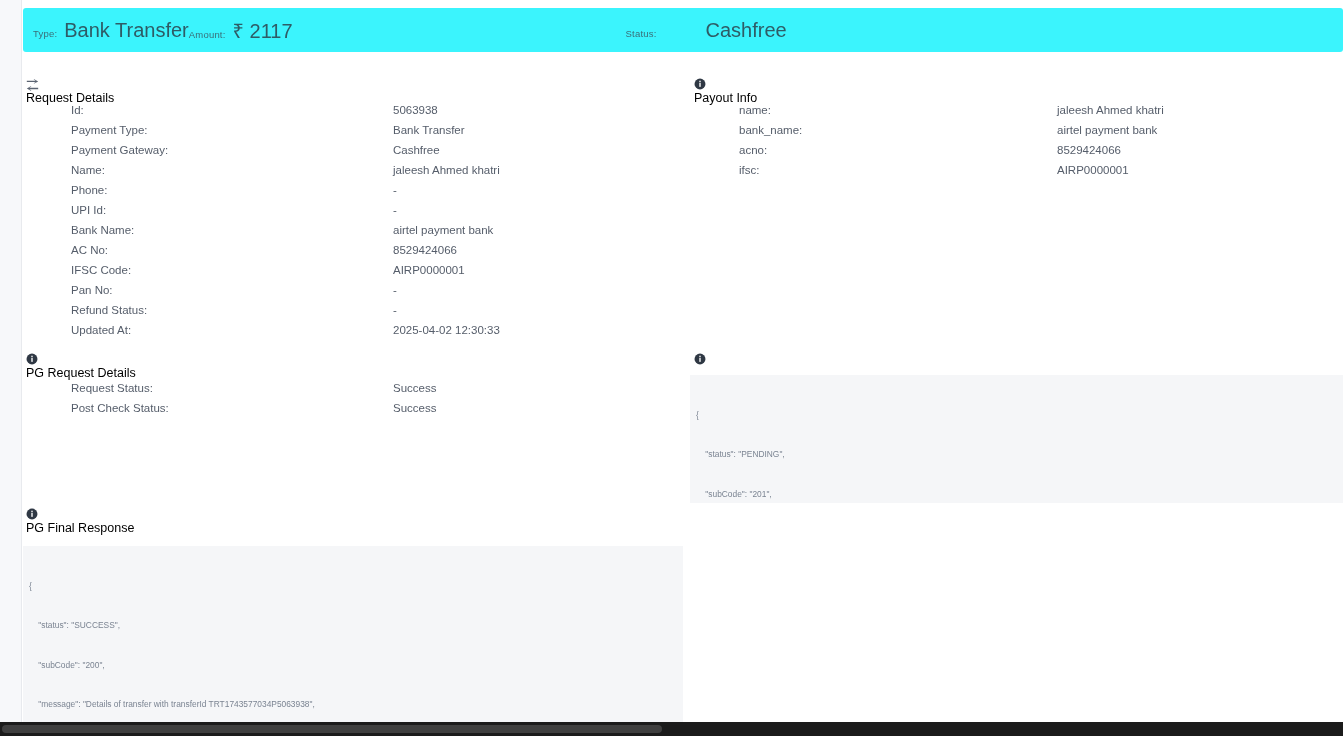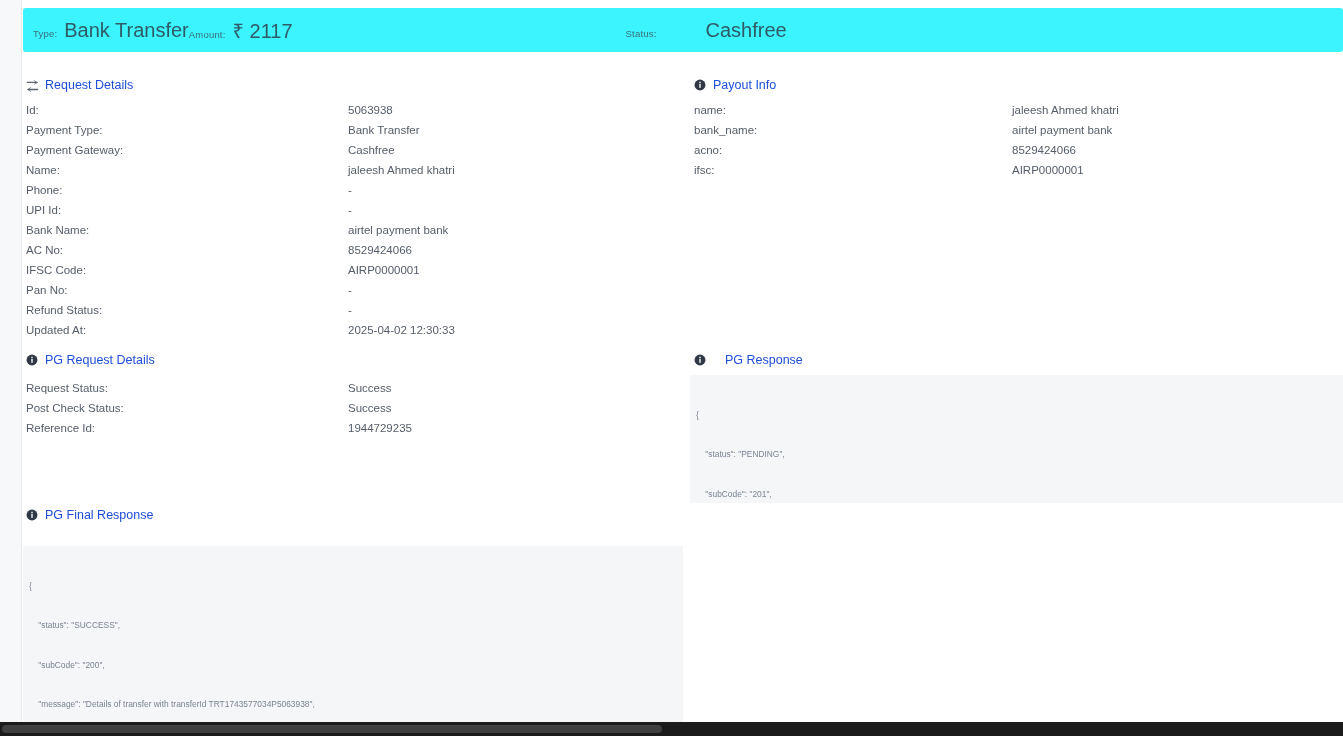--- a/index.html
+++ b/index.html
@@ -48,42 +48,42 @@
   .banner-value {
     font-size: 20px;
     color: #2e5c66;
     font-weight: 400;
     white-space: nowrap;
   }
   
   .section-title {
     position: absolute;
     display: flex;
-    align-items: center;
     font-size: 12.5px;
-    color: #1d4ed8;
-    white-space: nowrap;
+    color: #000000;
+    white-space: nowrap;
+    flex-direction: column;
   }
   .ic {
     display: inline-block;
     width: 13px; height: 13px;
     margin-right: 6px;
     flex: 0 0 13px;
   }
   .ic svg { display: block; }
   .kv-list { position: absolute; }
   .kv-row {
     display: flex;
     height: 20px;
     align-items: center;
     font-size: 11.5px;
     color: #555d6a;
     white-space: nowrap;
   }
-  .kv-key { flex: 0 0 auto; }
+  .kv-key { flex: 0 0 auto; margin-left: 45px; }
   .kv-val { flex: 0 0 auto; color: #555d6a; }
   
   .json-panel {
     position: absolute;
     background: #f5f6f8;
     font-family: "Liberation Sans", sans-serif;
     font-size: 8.4px;
     line-height: 13.1px;
     color: #7b8492;
     padding: 8px 0 8px 0;
@@ -229,24 +229,20 @@
   </div>
   <div class="kv-list" style="left:26px; top:378px; width:650px;">
     <div class="kv-row">
         <span class="kv-key" style="width:322px">Request Status:</span>
         <span class="kv-val">Success</span>
       </div>
     <div class="kv-row">
         <span class="kv-key" style="width:322px">Post Check Status:</span>
         <span class="kv-val">Success</span>
       </div>
-    <div class="kv-row">
-        <span class="kv-key" style="width:322px">Reference Id:</span>
-        <span class="kv-val">1944729235</span>
-      </div>
   </div>
 
   <div class="section-title" style="left:694px; top:353px;gap:12px;">
     <span class="ic">
       <svg width="12" height="12" viewBox="0 0 16 16">
           <circle cx="8" cy="8" r="7.3" fill="#2f3844"></circle>
           <rect x="7.1" y="6.4" width="1.8" height="5.4" fill="#ffffff"></rect>
           <rect x="7.1" y="3.6" width="1.8" height="1.9" fill="#ffffff"></rect>
         </svg>
     </span>

